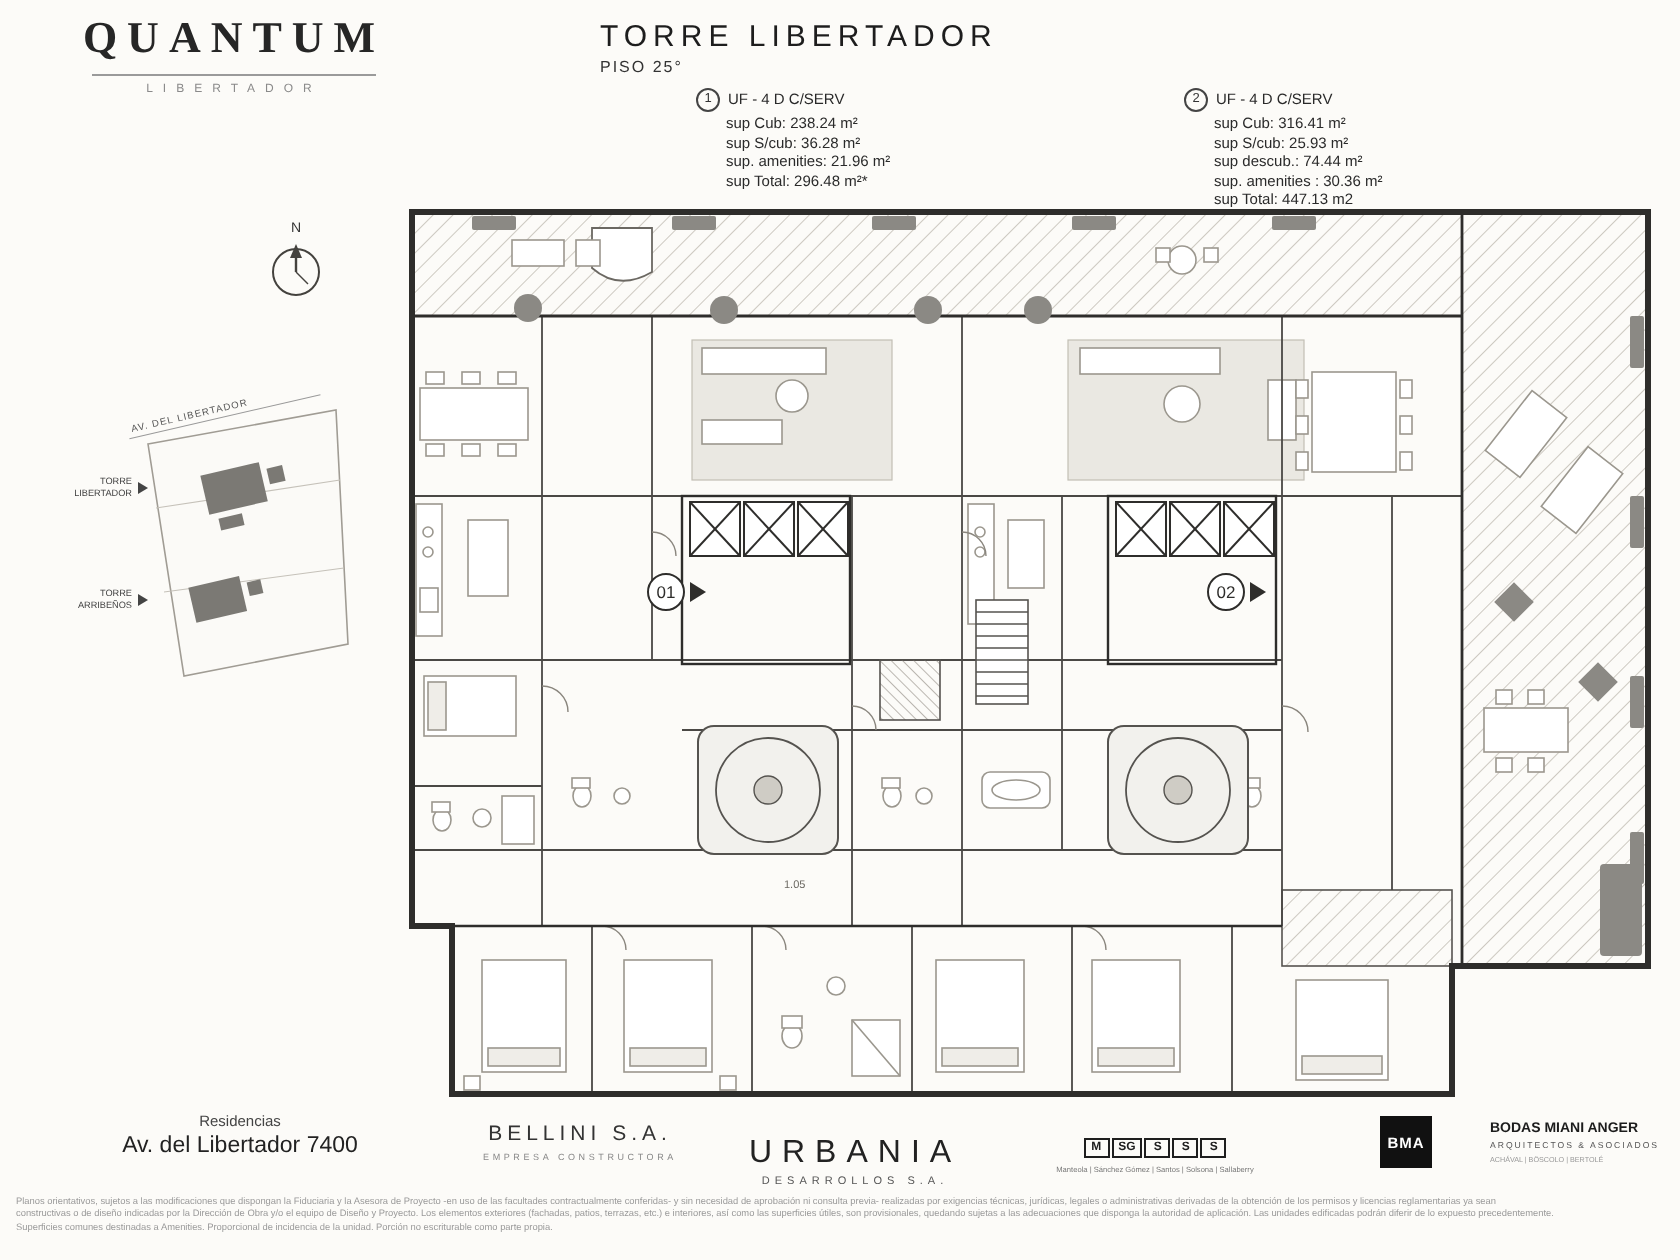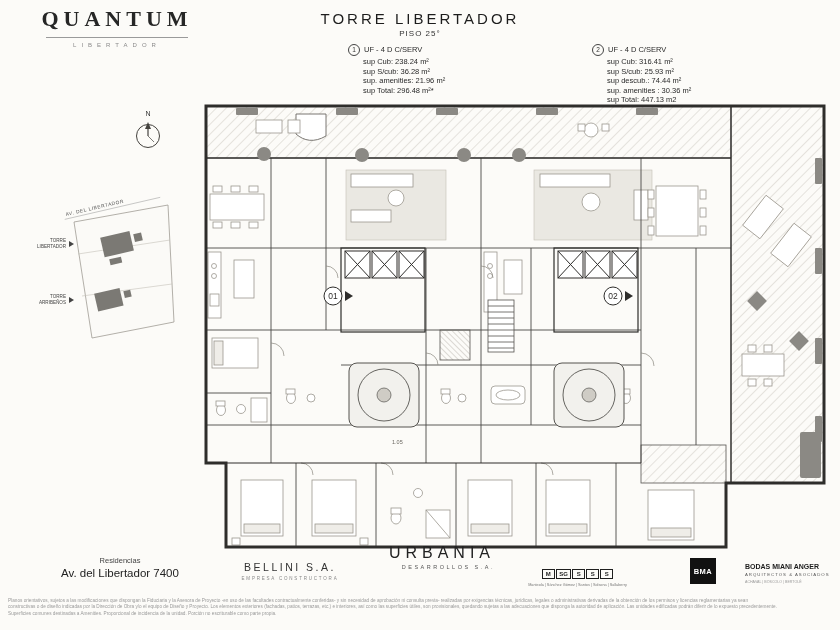--- a/index.html
+++ b/index.html
@@ -7,45 +7,45 @@
   .abs{position:absolute;}
 
   
   .logo{left:28px;top:6px;width:178px;text-align:center;color:#262626;}
   .logo .brand-top{font-family:"Liberation Serif",serif;font-weight:700;font-size:22px;letter-spacing:5px;}
   .logo .brand-bottom{font-family:"Liberation Serif",serif;font-weight:400;font-size:21px;letter-spacing:9px;margin-top:1px;}
   .logo .rule{height:1px;background:#9a9a9a;margin:5px 18px 4px 18px;}
   .logo .sub{font-size:6px;letter-spacing:5px;color:#8a8a8a;}
 
   
-  .title-block{left:300px;top:10px;width:240px;text-align:center;color:#1d1d1d;}
+  .title-block{left:300px;top:10px;width:240px;color:#1d1d1d;}
   .title-block .title{font-size:15px;letter-spacing:3px;font-weight:500;}
   .title-block .subtitle{font-size:8px;letter-spacing:1px;margin-top:2px;color:#333;}
 
   .unit-spec{font-size:7.5px;line-height:9.5px;color:#2a2a2a;}
   .spec-head{display:flex;align-items:center;gap:4px;margin-bottom:1px;}
   .num-circle{display:inline-flex;align-items:center;justify-content:center;width:10px;height:10px;border:1px solid #444;border-radius:50%;font-size:6.5px;color:#333;}
   .spec-name{font-size:7.5px;}
   .spec-lines{padding-left:15px;}
 
   
   .res-block{left:30px;top:556px;width:180px;text-align:center;color:#222;}
   .res-block .small{font-size:7.5px;color:#444;}
   .res-block .big{font-size:11.5px;margin-top:2px;}
   .arupac{left:225px;top:561px;width:130px;text-align:center;}
   .arupac .name{font-size:10.5px;letter-spacing:2.5px;color:#333;}
   .arupac .sub{font-size:4.5px;letter-spacing:1.8px;color:#888;margin-top:3px;}
-  .urbania{left:360px;top:544px;width:135px;text-align:right;}
+  .urbania{left:360px;top:568px;width:135px;text-align:center;}
   .urbania .name{font-size:16px;letter-spacing:5px;color:#222;}
   .urbania .sub{font-size:5.5px;letter-spacing:2.5px;color:#555;margin-top:2px;}
   .msgsss{left:520px;top:562px;width:115px;text-align:center;}
   .msgsss .boxes{display:inline-flex;gap:1px;}
   .msgsss .box{border:1px solid #1e1e1e;font-size:6px;font-weight:bold;color:#1e1e1e;padding:1px 2.5px;min-width:6px;}
   .msgsss .sub{font-size:3.8px;color:#777;margin-top:3px;white-space:nowrap;}
-  .bma{left:690px;top:558px;width:145px;display:flex;align-items:flex-end;gap:24px;}
+  .bma{left:690px;top:558px;width:145px;display:flex;align-items:center;gap:24px;}
   .bma .mark{width:26px;height:26px;background:#111;color:#fff;display:flex;align-items:center;justify-content:center;font-size:7.5px;font-weight:bold;letter-spacing:.5px;flex:0 0 auto;}
   .bma .txt{margin-left:5px;}
   .bma .name{font-size:7px;font-weight:bold;color:#1c1c1c;white-space:nowrap;}
   .bma .sub{font-size:4.3px;letter-spacing:1px;color:#555;margin-top:2px;white-space:nowrap;}
   .bma .names{font-size:3.6px;color:#999;margin-top:3px;white-space:nowrap;}
 
   .legal{left:8px;top:598px;width:824px;color:#9a9a9a;font-size:4.7px;line-height:6.4px;}
   .legal div{white-space:nowrap;overflow:hidden;}
 
   svg text{font-family:"Liberation Sans",sans-serif;}

